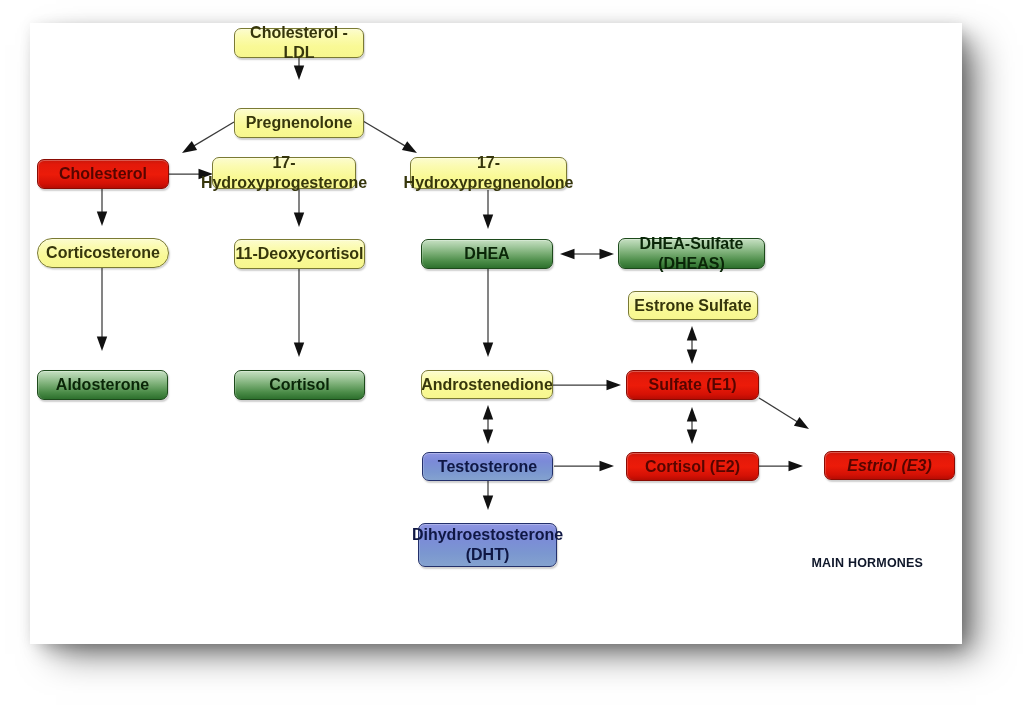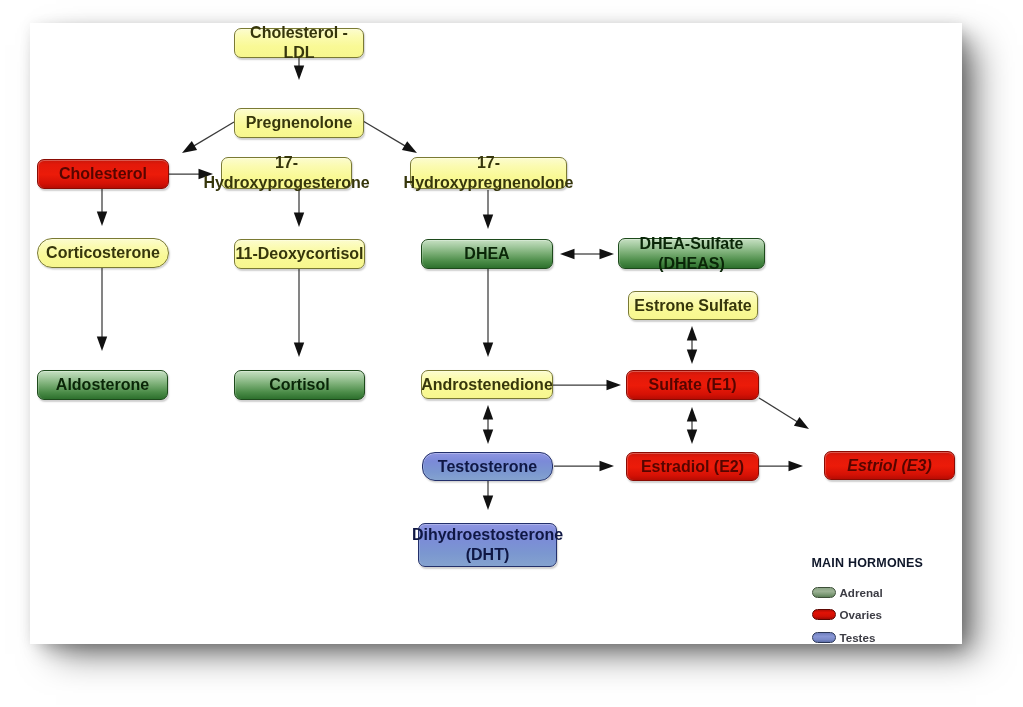--- a/index.html
+++ b/index.html
@@ -120,21 +120,21 @@
 <div id="nodes">
     <div class="node yellow" style="left: 234px; top: 28px; width: 130px; height: 30px;">
       <div class="nlabel">Cholesterol - LDL</div>
     </div>
     <div class="node yellow" style="left: 234px; top: 108px; width: 130px; height: 30px;">
       <div class="nlabel">Pregnenolone</div>
     </div>
     <div class="node red" style="left: 37px; top: 159px; width: 132px; height: 30px;">
       <div class="nlabel">Cholesterol</div>
     </div>
-    <div class="node yellow" style="left: 221px; top: 157px; width: 131px; height: 32px; text-align: center;">
+    <div class="node yellow" style="left: 212px; top: 157px; width: 144px; height: 32px; text-align: center;">
       <div class="nlabel">17-Hydroxyprogesterone</div>
     </div>
     <div class="node yellow" style="left: 410px; top: 157px; width: 157px; height: 32px;">
       <div class="nlabel">17-Hydroxypregnenolone</div>
     </div>
     <div class="node yellow" style="left: 37px; top: 238px; width: 132px; height: 30px; border-radius: 15px;">
       <div class="nlabel">Corticosterone</div>
     </div>
     <div class="node yellow" style="left: 234px; top: 239px; width: 131px; height: 30px;">
       <div class="nlabel">11-Deoxycortisol</div>
@@ -153,43 +153,29 @@
     </div>
     <div class="node green" style="left: 234px; top: 370px; width: 131px; height: 30px;">
       <div class="nlabel">Cortisol</div>
     </div>
     <div class="node yellow" style="left: 421px; top: 370px; width: 132px; height: 29px;">
       <div class="nlabel">Androstenedione</div>
     </div>
     <div class="node red" style="left: 626px; top: 370px; width: 133px; height: 30px;">
       <div class="nlabel">Sulfate (E1)</div>
     </div>
-    <div class="node blue" style="left: 422px; top: 452px; width: 131px; height: 29px; border-radius: 13px;">
+    <div class="node blue" style="left: 422px; top: 452px; width: 131px; height: 29px;">
       <div class="nlabel">Testosterone</div>
     </div>
     <div class="node red" style="left: 626px; top: 452px; width: 133px; height: 29px;">
-      <div class="nlabel">Estradiol (E2)</div>
+      <div class="nlabel">Cortisol (E2)</div>
     </div>
     <div class="node red" style="left: 824px; top: 451px; width: 131px; height: 29px; font-style: italic;">
       <div class="nlabel">Estriol (E3)</div>
     </div>
     <div class="node blue" style="left: 418px; top: 523px; width: 139px; height: 44px;">
       <div class="nlabel">Dihydroestosterone<br>(DHT)</div>
     </div>
   </div>
 
 <div id="legend">
   <div class="title">MAIN HORMONES</div>
-  <div id="legend-rows">
-      <div class="row">
-        <div class="sw green"></div>
-        <div class="lb">Adrenal</div>
-      </div>
-      <div class="row">
-        <div class="sw red"></div>
-        <div class="lb">Ovaries</div>
-      </div>
-      <div class="row">
-        <div class="sw blue"></div>
-        <div class="lb">Testes</div>
-      </div>
-    </div>
 </div>
 
 </body></html>

